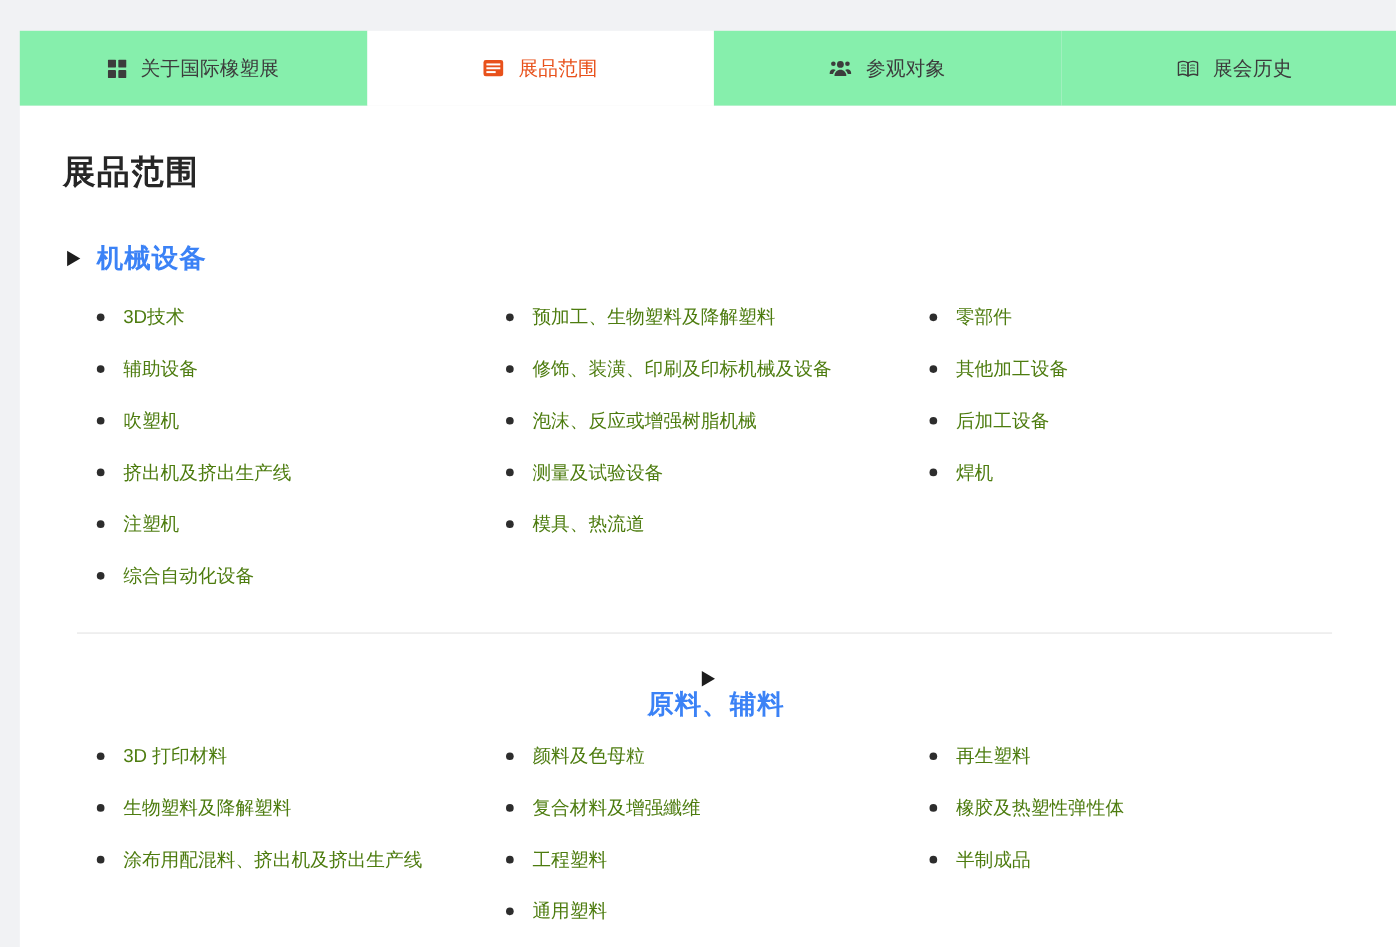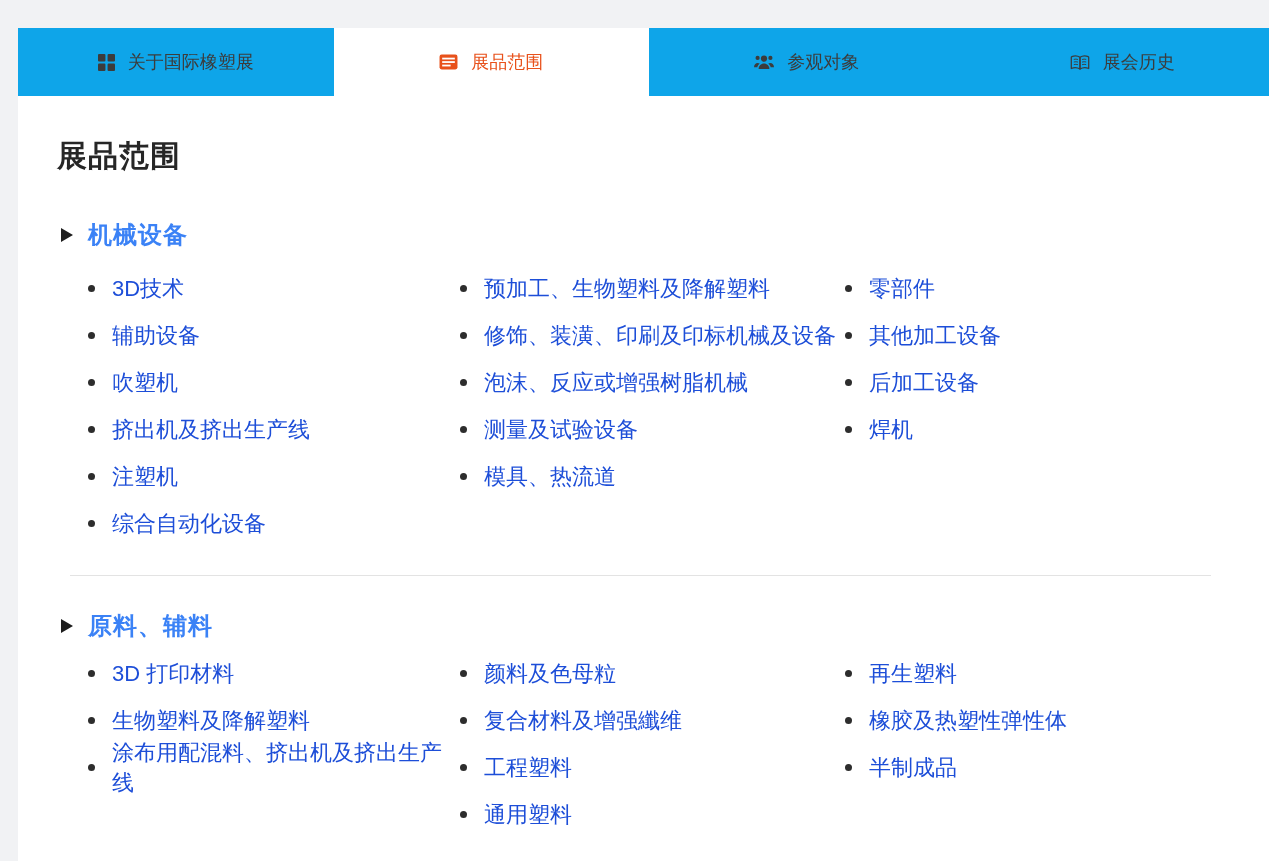--- a/index.html
+++ b/index.html
@@ -9,21 +9,21 @@
     background:#f1f2f4;
     font-family:"Liberation Sans","DejaVu Sans",sans-serif;
     color:#3f3f3f;
   }
   .page { margin-left:18px; width:1262px; }
 
   
   .tabbar { display:flex; margin-top:28px; height:68px; width:1262px; }
   .tab {
     flex:0 0 315.5px; display:flex; align-items:center; justify-content:center;
-    gap:13px; background:#0ea5e9; color:#3c3c3c; font-size:18px; cursor:pointer;
+    gap:13px; background:#86efac; color:#3c3c3c; font-size:18px; cursor:pointer;
     white-space:nowrap;
   }
   .tab.active { background:#ffffff; color:var(--accent); }
   .tab-icon { display:inline-flex; align-items:center; }
   .tab-icon svg { display:block; }
 
   
   .card {
     background:#ffffff; min-height:765px; width:1262px;
     padding:40px 39px 0 39px;
@@ -41,24 +41,24 @@
     border-bottom:7.5px solid transparent;
     margin-right:15px;
   }
   .cols { display:grid; grid-template-columns:372px 385px 1fr; margin-left:31px; }
   .col { list-style:none; }
   .item { display:flex; align-items:center; height:47px; }
   .bullet {
     width:7px; height:7px; border-radius:50%; background:#2d2d2d;
     flex:0 0 auto; margin-right:17px;
   }
-  .item-text { font-size:22px; color:#1d4ed8; }
+  .item-text { font-size:17px; color:#4d7c0f; }
 
   .divider { border-top:1px solid #e3e3e3; margin:28px 30px 0 13px; }
-  .divider + .section .sec-title { margin-top:34px; margin-bottom:8px; }
+  .divider + .section .sec-title { margin-top:34px; margin-bottom:8px;flex-direction:column; }
 </style>
 </head>
 <body>
 
 <div class="page">
   <div class="tabbar">
       <div class="tab">
         <span class="tab-icon">
           <svg width="17" height="17" viewBox="0 0 16 16" fill="currentColor">
             <rect x="0" y="0" width="7" height="7" rx="1"></rect>

